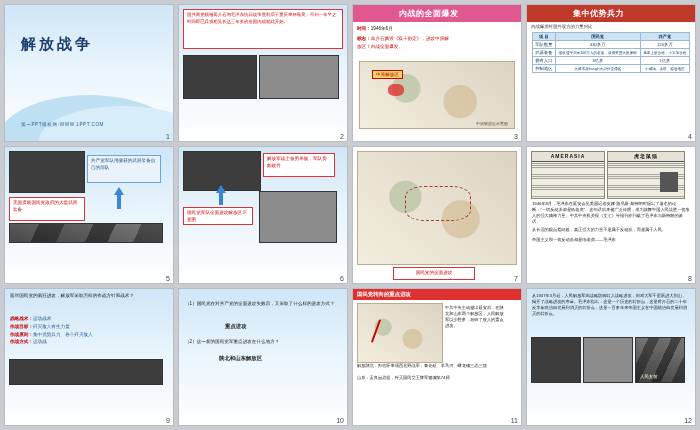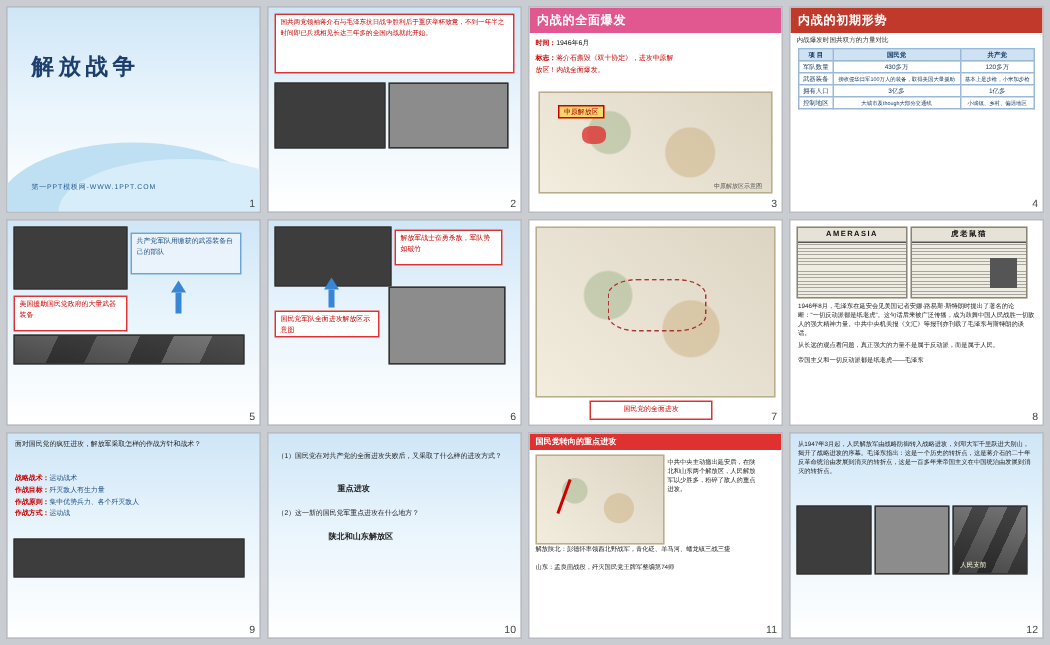--- a/index.html
+++ b/index.html
@@ -37,20 +37,21 @@
   }
   .bluebar{
     position:absolute;left:0;top:0;width:100%;height:17px;
     background:#2f6fb5;
   }
   .bluebar.pink{background:#e0588f;}
   .bluebar.red{background:#c0392b;}
   .bar-title{
     color:#fff;font-size:8px;font-weight:bold;line-height:17px;padding-left:5px;
     letter-spacing:.5px;
+    margin-left:41px;
   }
   .photo{
     position:absolute;
     background:#5a5a5a;
     background-image:
       linear-gradient(115deg,rgba(255,255,255,.22) 0 18%,rgba(0,0,0,.28) 18% 34%,rgba(255,255,255,.12) 34% 52%,rgba(0,0,0,.35) 52% 66%,rgba(255,255,255,.18) 66% 82%,rgba(0,0,0,.25) 82% 100%),
       linear-gradient(15deg,rgba(0,0,0,.35),rgba(255,255,255,.15));
     background-blend-mode:overlay;
     border:1px solid #333;
   }
@@ -161,21 +162,21 @@
         <div style="position:absolute;left:28px;top:22px;width:16px;height:12px;background:#d33;opacity:.8;border-radius:40%;"></div>
         <div style="position:absolute;right:6px;bottom:2px;font-size:4px;color:#555;">中原解放区示意图</div>
       </div>
     </div>
     <div class="num">3</div>
   </div>
 
   <div class="slide">
     <div class="inner">
       <div class="bluebar red">
-        <div class="bar-title">内战的初期形势</div>
+        <div class="bar-title">集中优势兵力</div>
       </div>
       <div style="position:absolute;left:4px;top:19px;font-size:4.4px;color:#333;">内战爆发时国共双方的力量对比</div>
       <div style="position:absolute;left:5px;right:5px;top:27px;">
         <table class="t">
           <tbody>
               <tr>
             <th>项 目</th>
             <th>国民党</th>
             <th>共产党</th>
           </tr>

